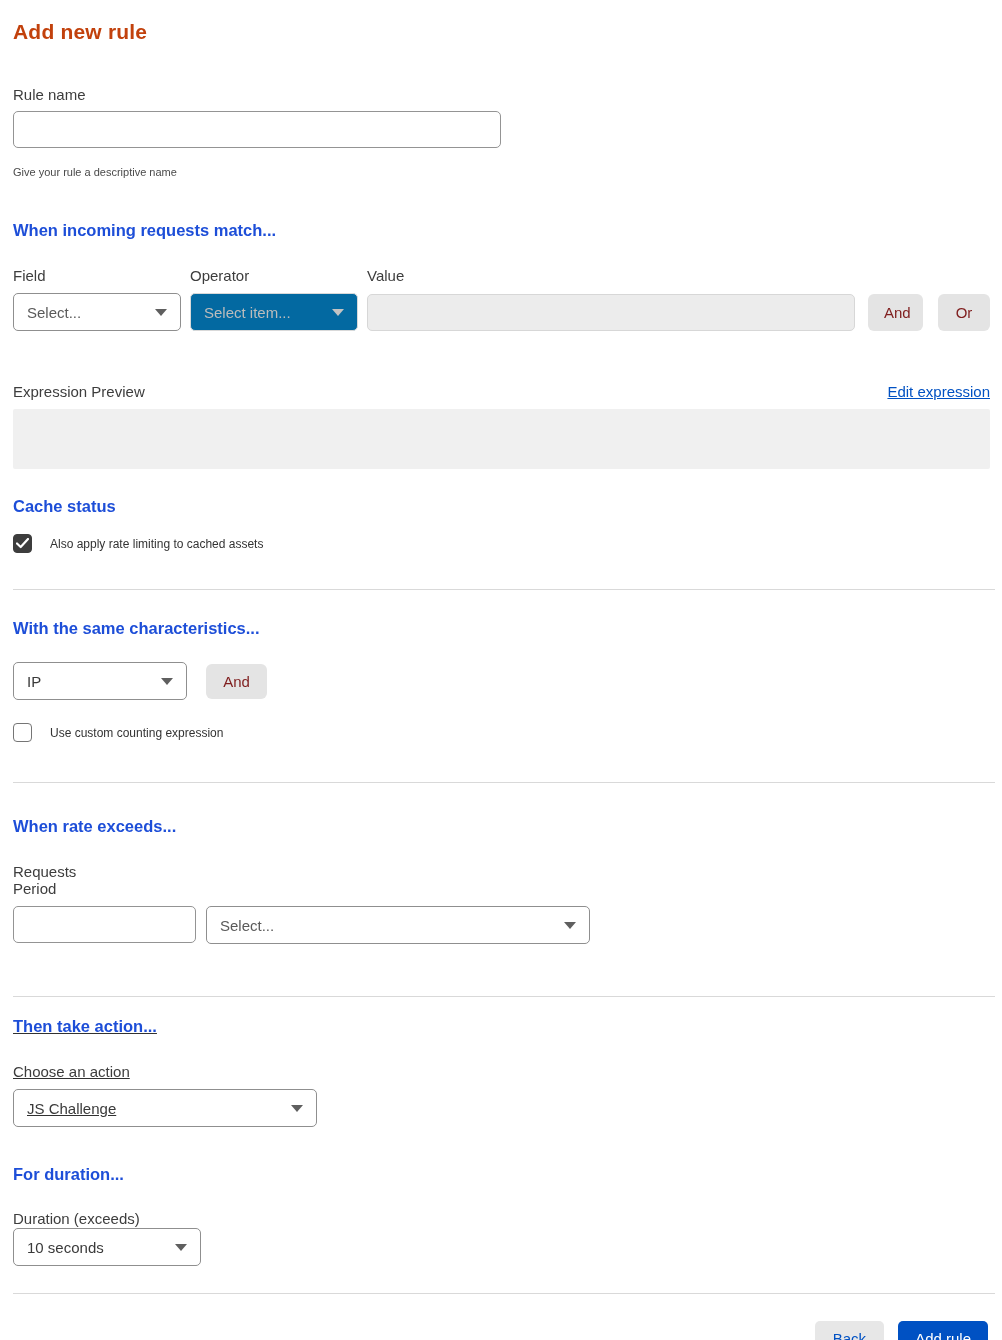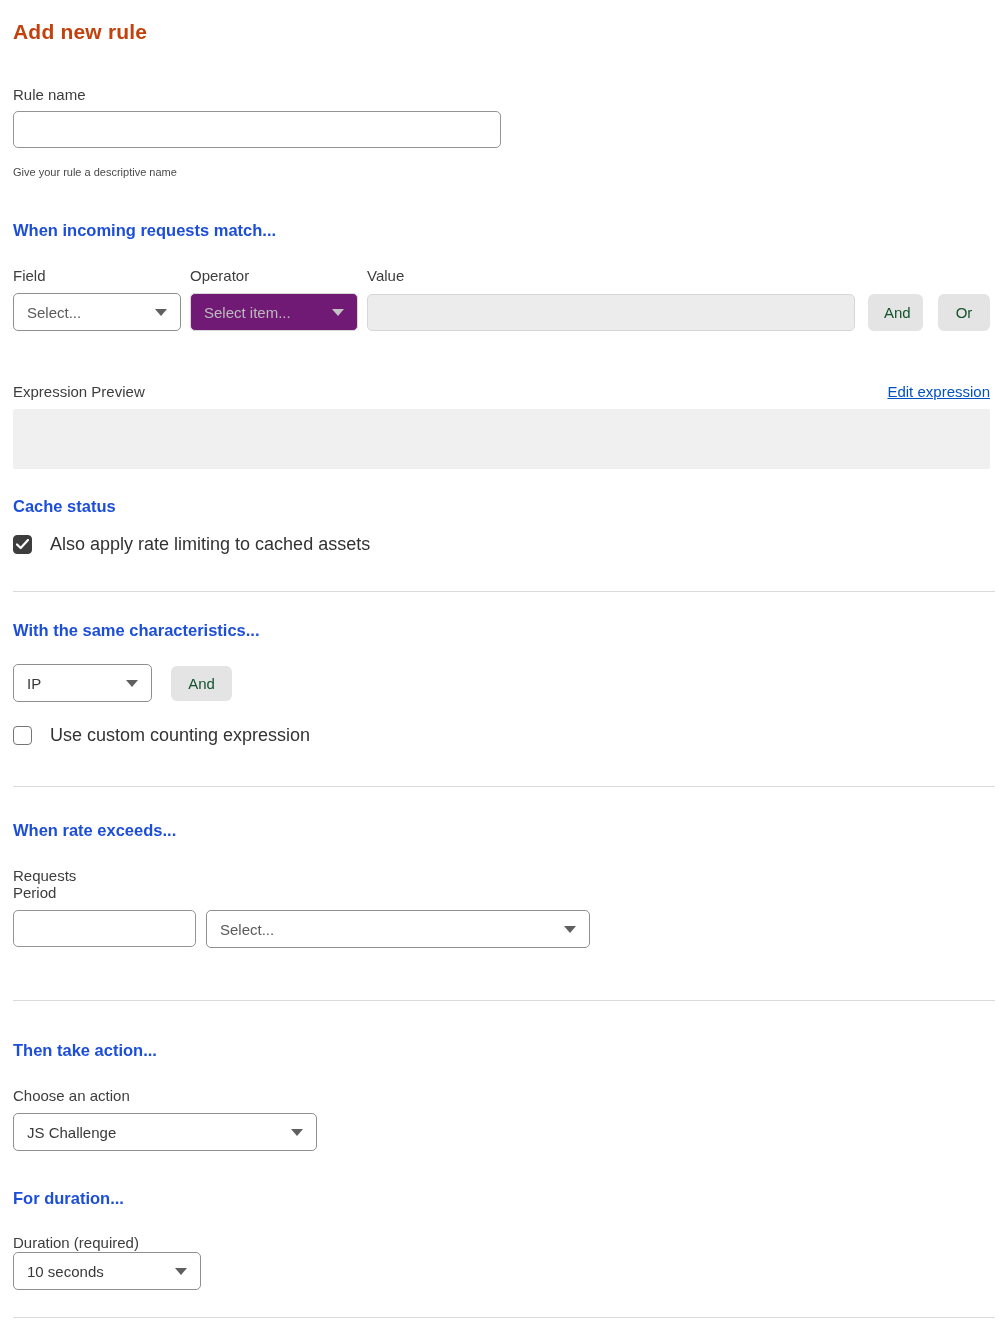--- a/index.html
+++ b/index.html
@@ -33,28 +33,28 @@
   .select {
     height: 38px; border: 1px solid #8f8f8f; border-radius: 5px; background: #fff;
     display: flex; align-items: center; justify-content: space-between;
     padding: 0 13px; font-size: 15px; color: #5a5a5a; cursor: pointer;
   }
   .select .chev {
     width: 0; height: 0; border-left: 6px solid transparent; border-right: 6px solid transparent;
     border-top: 7px solid #5f5f5f; margin-left: 8px; flex: 0 0 auto;
   }
   .select.disabled {
-    background: #701a75; border-color: #d9d9d9; color: #bcbcbc; cursor: default;
+    background: #0369a1; border-color: #d9d9d9; color: #bcbcbc; cursor: default;
   }
   .select.disabled .chev { border-top-color: #c3c3c3; }
   .select.value-selected { color: #3a3a3a; }
 
   .gray-btn {
     height: 37px; border: none; border-radius: 6px; background: #e4e4e4;
-    font-family: "Liberation Sans", sans-serif; font-size: 15px; color: #14532d;
+    font-family: "Liberation Sans", sans-serif; font-size: 15px; color: #7f1d1d;
     cursor: pointer; padding: 0 16px;
   }
 
   
   .rule-name-block { margin-top: 42px; }
   .rule-name-block .text-input { width: 488px; margin-top: 8px; }
 
   .match-section { margin-top: 43px; }
   .match-labels { display: flex; margin-top: 27px; }
   .match-labels .lbl-field { width: 177px; }
@@ -72,42 +72,42 @@
 
   .cache-section { margin-top: 28px; }
   .checkbox-row { display: flex; align-items: center; margin-top: 18px; }
   .checkbox {
     width: 19px; height: 19px; border-radius: 4px; border: 1px solid #757575;
     background: #fff; flex: 0 0 auto; cursor: pointer; position: relative;
   }
   .checkbox.checked { background: #3d3d3d; border-color: #3d3d3d; }
   .checkbox svg { position: absolute; left: 2px; top: 3px; display: none; }
   .checkbox.checked svg { display: block; }
-  .checkbox-label { font-size: 18px; color: #333; margin-left: 18px; cursor: pointer; }
+  .checkbox-label { font-size: 12px; color: #333; margin-left: 18px; cursor: pointer; }
 
   .divider { border: none; border-top: 1px solid #d9d9d9; margin: 0; width: 982px; }
   .div-1 { margin-top: 36px; }
   .div-2 { margin-top: 40px; }
   .div-3 { margin-top: 52px; }
   .div-4 { margin-top: 27px; }
 
   .chars-section { margin-top: 29px; }
   .chars-controls { display: flex; align-items: center; margin-top: 24px; }
-  .sel-characteristic { width: 139px; margin-right: 19px; }
+  .sel-characteristic { width: 174px; margin-right: 19px; }
   .btn-and-chars { width: 61px; height: 35px; }
   .chars-section .checkbox-row { margin-top: 23px; }
 
   .rate-section { margin-top: 34px; }
   .rate-labels { display: flex; margin-top: 27px; flex-direction: column; }
   .rate-labels .lbl-requests { width: 193px; }
   .rate-controls { display: flex; margin-top: 9px; }
   .inp-requests { width: 183px; margin-right: 10px; }
   .sel-period { width: 384px; }
 
-  .action-section { margin-top: 40px; }
+  .action-section { margin-top: 20px; text-decoration: underline; }
   .action-section .field-label { margin-top: 27px; }
   .sel-action { width: 304px; margin-top: 9px; }
 
   .duration-section { margin-top: 38px; }
   .duration-section .field-label { margin-top: 26px; }
   .sel-duration { width: 188px; margin-top: 1px; }
 
   .footer { display: flex; justify-content: flex-end; align-items: center; margin-top: 27px; padding-right: 2px; }
   .back-btn {
     height: 34px; padding: 0 18px; border: none; border-radius: 5px; background: #e7e7e7;
@@ -214,21 +214,21 @@
     <div class="section-heading">Then take action...</div>
     <div class="field-label">Choose an action</div>
     <div class="select sel-action value-selected">
       <span>JS Challenge</span>
       <span class="chev"></span>
     </div>
   </div>
 
   <div class="duration-section">
     <div class="section-heading">For duration...</div>
-    <div class="field-label">Duration (required)</div>
+    <div class="field-label">Duration (exceeds)</div>
     <div class="select sel-duration value-selected">
       <span>10 seconds</span>
       <span class="chev"></span>
     </div>
   </div>
 
   <hr class="divider div-4">
 
   <div class="footer">
     <button class="back-btn">Back</button>

